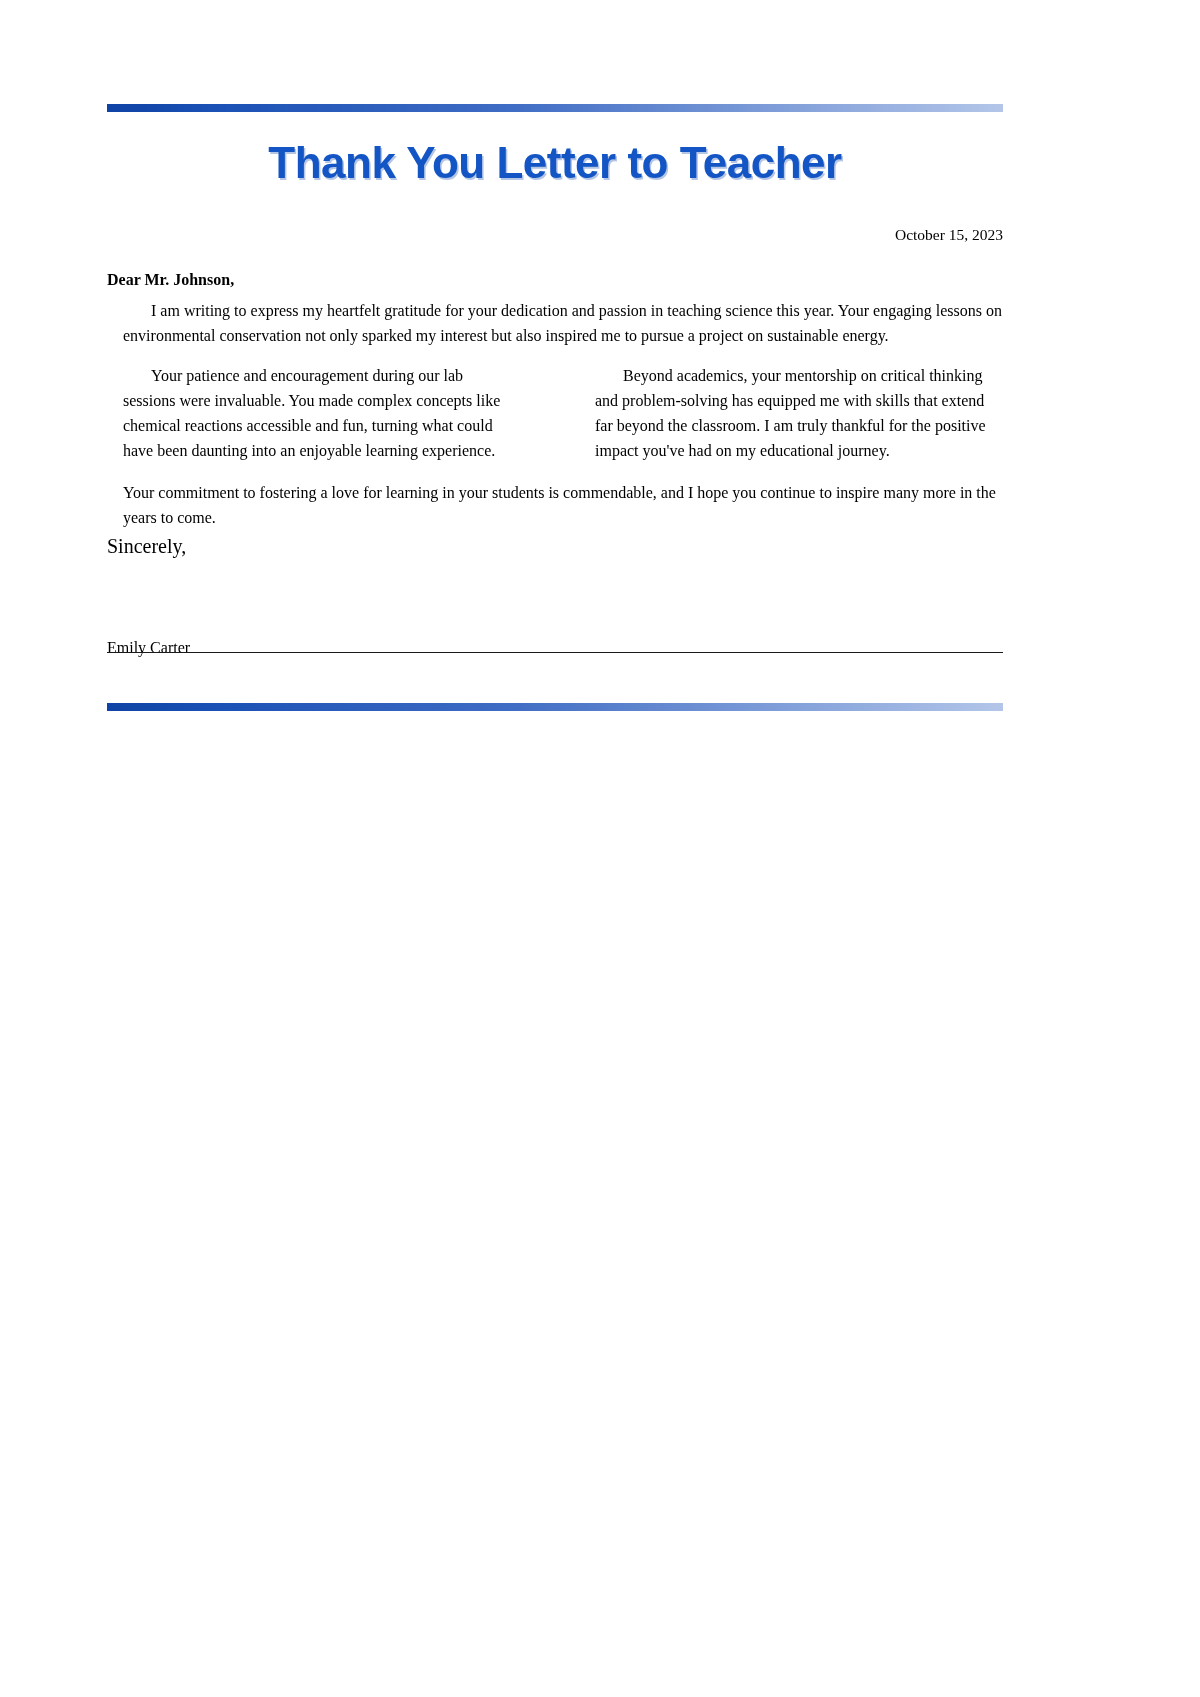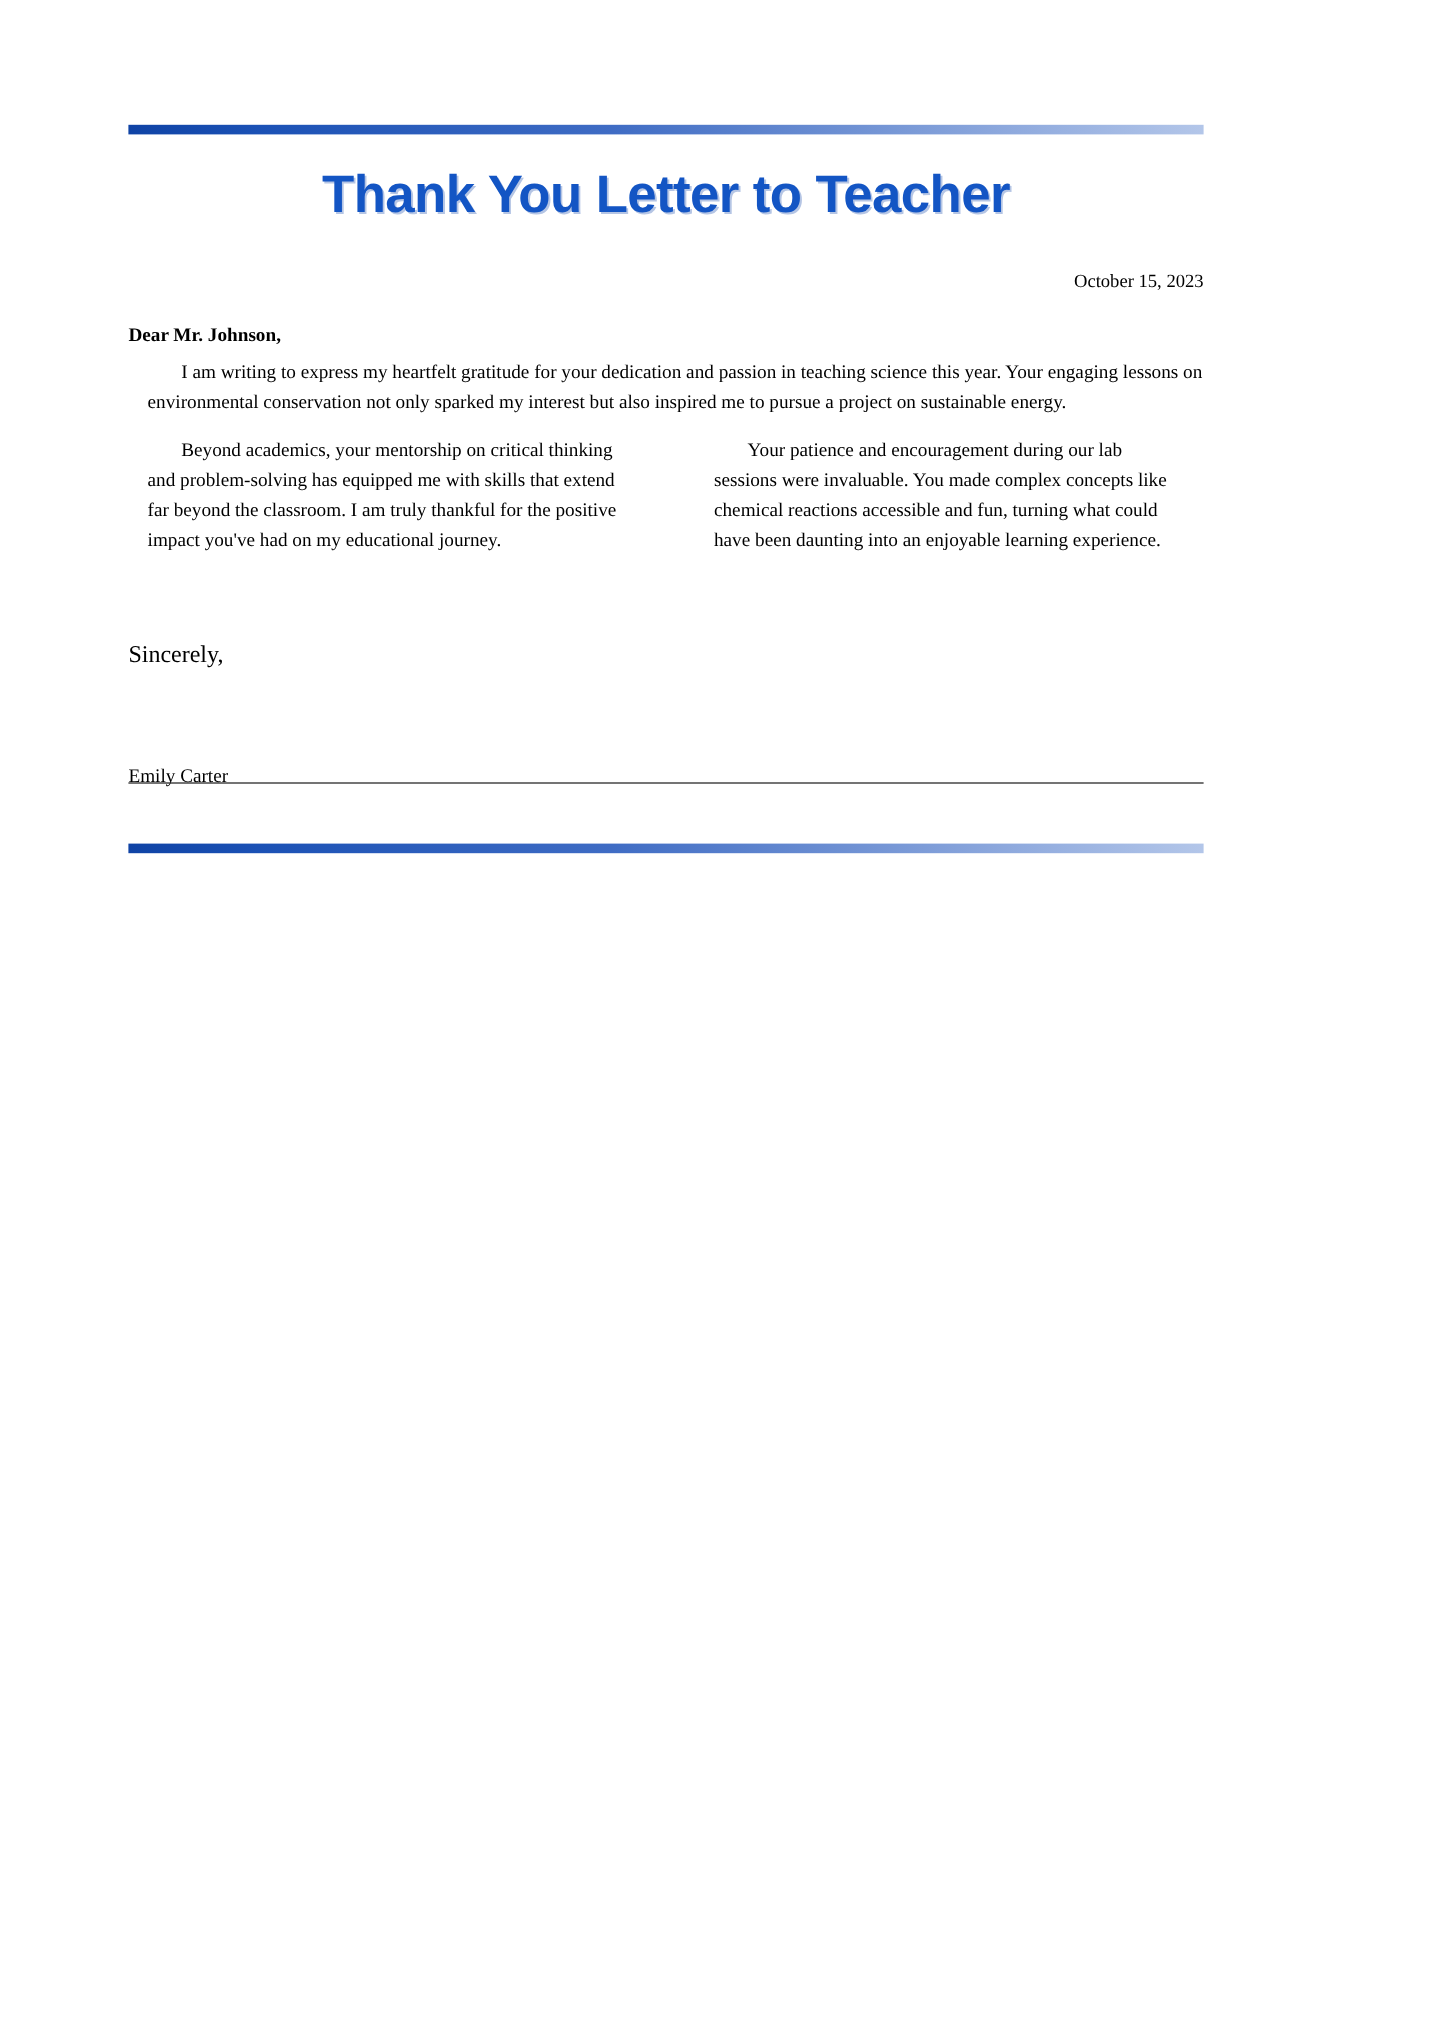--- a/index.html
+++ b/index.html
@@ -161,27 +161,28 @@
   </div>
 
   <div class="date-line">October 15, 2023</div>
 
   <div class="salutation">Dear Mr. Johnson,</div>
 
   <p class="para para-intro indent">I am writing to express my heartfelt gratitude for your dedication and passion in teaching science this year. Your engaging lessons on environmental conservation not only sparked my interest but also inspired me to pursue a project on sustainable energy.</p>
 
   <div class="columns">
     <div class="column">
-      <p class="para indent">Beyond academics, your mentorship on critical thinking and problem-solving has equipped me with skills that extend far beyond the classroom. I am truly thankful for the positive impact you've had on my educational journey.</p>
+      <p class="para indent">Your patience and encouragement during our lab sessions were invaluable. You made complex concepts like chemical reactions accessible and fun, turning what could have been daunting into an enjoyable learning experience.</p>
     </div>
     <div class="column">
-      <p class="para indent">Your patience and encouragement during our lab sessions were invaluable. You made complex concepts like chemical reactions accessible and fun, turning what could have been daunting into an enjoyable learning experience.</p>
+      <p class="para indent">Beyond academics, your mentorship on critical thinking and problem-solving has equipped me with skills that extend far beyond the classroom. I am truly thankful for the positive impact you've had on my educational journey.</p>
     </div>
   </div>
 
+  <p class="para para-closing">Your commitment to fostering a love for learning in your students is commendable, and I hope you continue to inspire many more in the years to come.</p>
 
   <div class="signoff">Sincerely,</div>
 
   <div class="signature-name">Emily Carter</div>
 
   <div class="signature-rule"></div>
 
   <div class="rule-bar rule-bottom"></div>
 
 </div>

